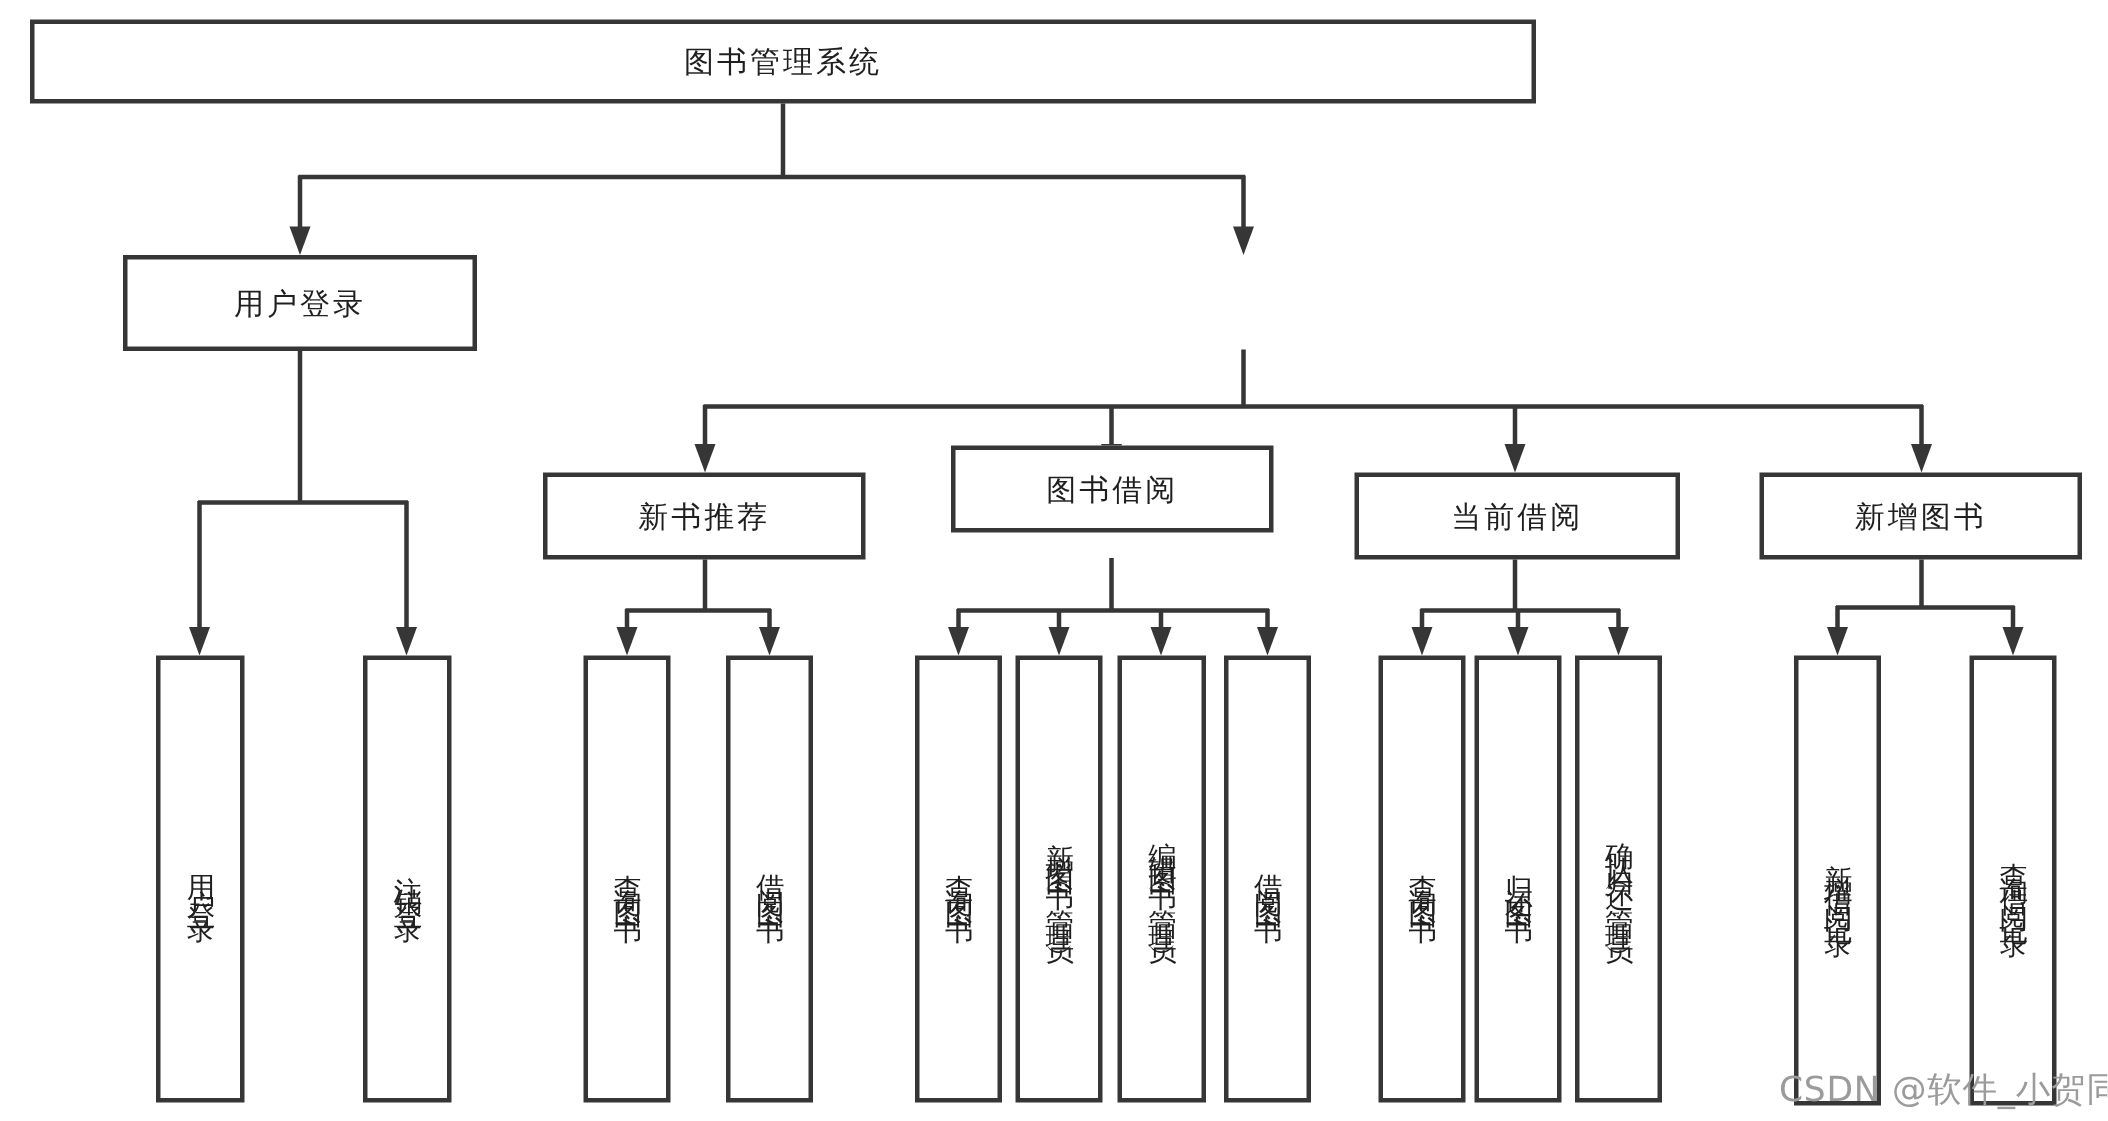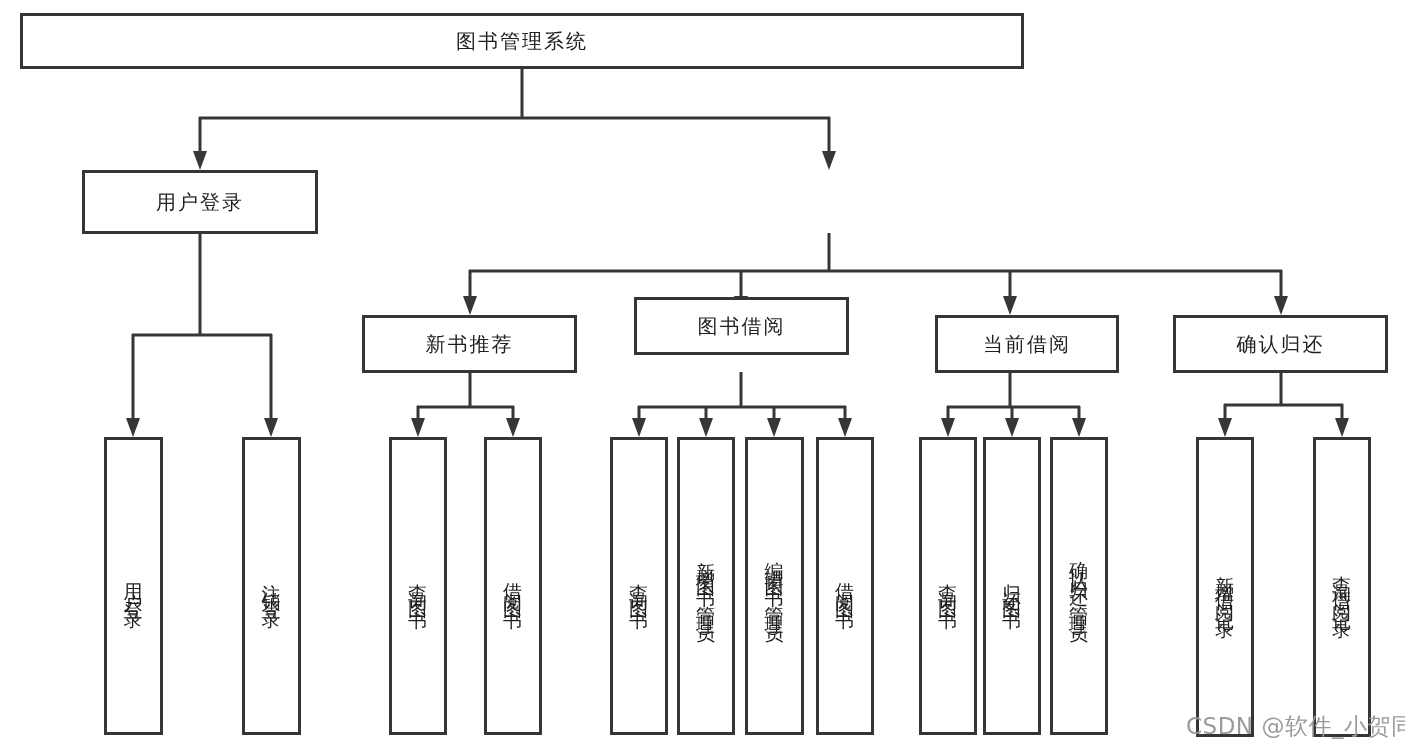--- a/index.html
+++ b/index.html
@@ -93,22 +93,22 @@
       <polygon points="1335,418 1349,418 1342,437"></polygon>
     </g>
   </svg>
 
   <div class="box h-label" style="left:20px; top:13px; width:1004px; height:56px;">图书管理系统</div>
 
   <div class="box h-label" style="left:82px; top:170px; width:236px; height:64px;">用户登录</div>
 
   <div class="box h-label" style="left:362px; top:315px; width:215px; height:58px;">新书推荐</div>
   <div class="box h-label" style="left:634px; top:297px; width:215px; height:58px;">图书借阅</div>
-  <div class="box h-label" style="left:935px; top:315px; width:184px; height:58px;">当前借阅</div>
-  <div class="box h-label" style="left:1173px; top:315px; width:215px; height:58px;">确认归还</div>
+  <div class="box h-label" style="left:903px; top:315px; width:217px; height:58px;">当前借阅</div>
+  <div class="box h-label" style="left:1173px; top:315px; width:215px; height:58px;">新增图书</div>
 
   <div class="box v-label" style="left:104px; top:437px; width:59px; height:298px;">用户登录</div>
   <div class="box v-label" style="left:242px; top:437px; width:59px; height:298px;">注销登录</div>
 
   <div class="box v-label" style="left:389px; top:437px; width:58px; height:298px;">查询图书</div>
   <div class="box v-label" style="left:484px; top:437px; width:58px; height:298px;">借阅图书</div>
 
   <div class="box v-label" style="left:610px; top:437px; width:58px; height:298px;">查询图书</div>
   <div class="box v-label" style="left:677px; top:437px; width:58px; height:298px;">新增图书（管理员）</div>
   <div class="box v-label" style="left:745px; top:437px; width:59px; height:298px;">编辑图书（管理员）</div>

